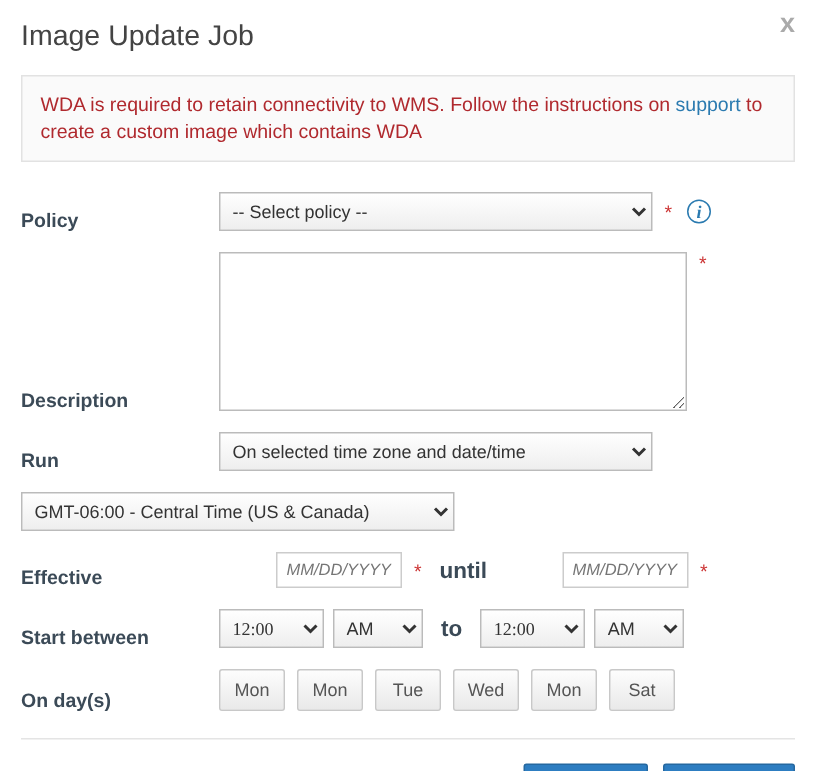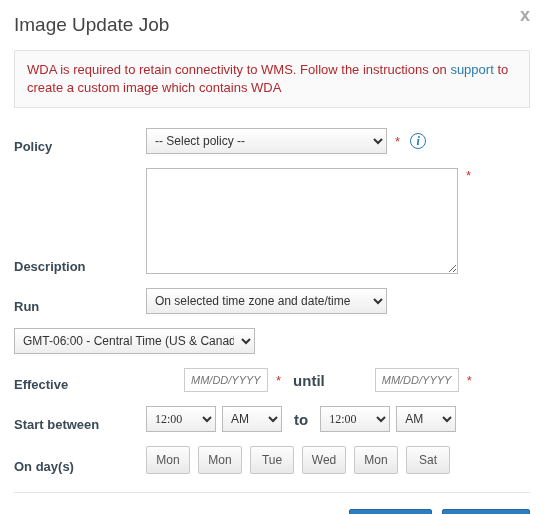--- a/index.html
+++ b/index.html
@@ -64,21 +64,21 @@
     gap: 6px;
   }
   select {
     height: 26px;
     border: 1px solid #bbb;
     background: linear-gradient(#fff,#eee);
     font-size: 12px;
     padding: 2px 4px;
     color: #333;
   }
-  select.wide { width: 241px; }
+  select.wide { width: 289px; }
   textarea {
     width: 312px;
     height: 106px;
     border: 1px solid #bbb;
     resize: both;
     font-family: inherit;
     font-size: 12px;
     padding: 4px;
   }
   input[type="text"].date {

